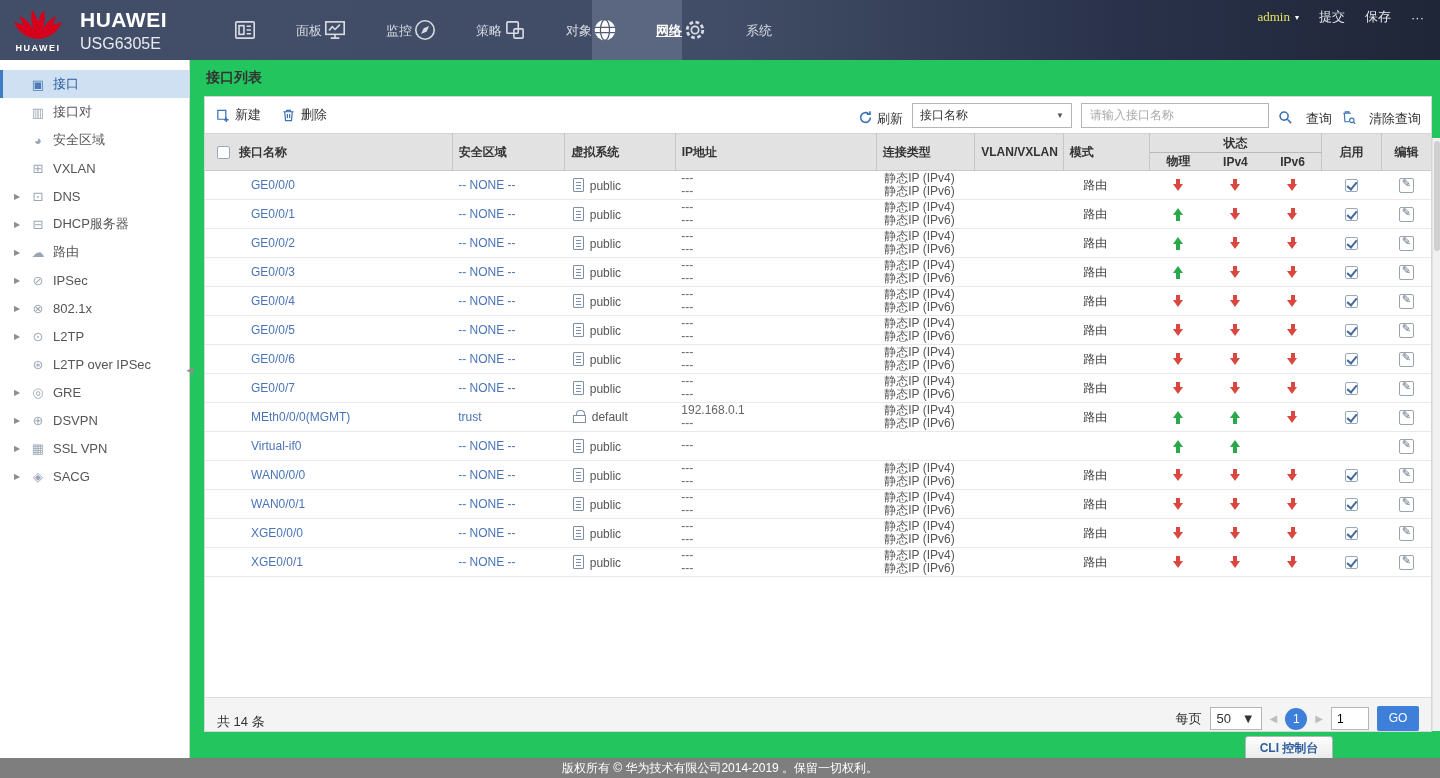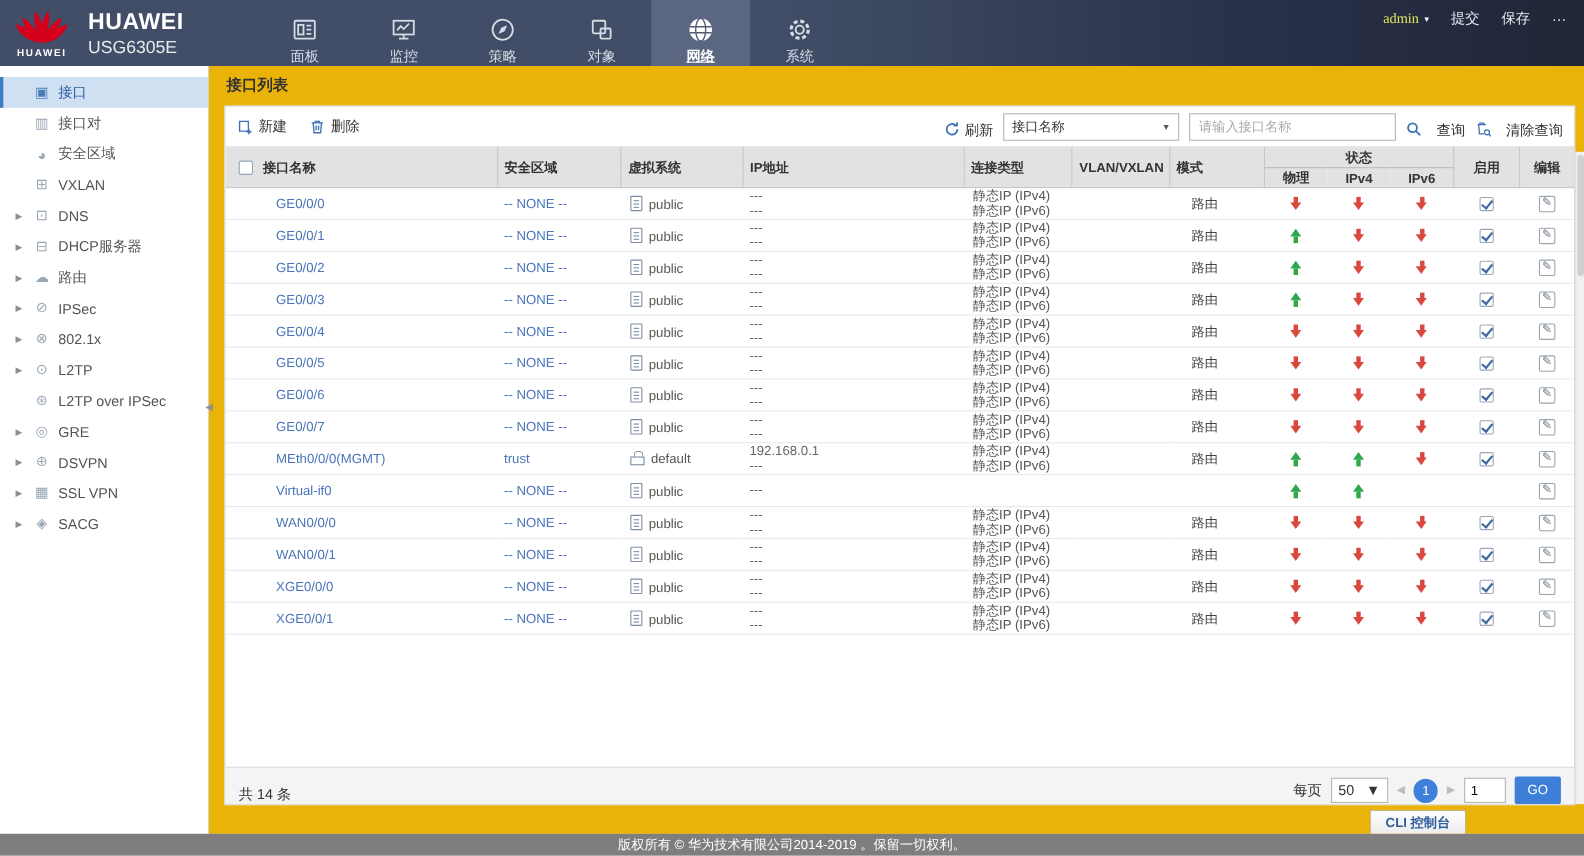--- a/index.html
+++ b/index.html
@@ -14,21 +14,21 @@
     background:linear-gradient(90deg,#424e68 0%,#414d66 50%,#2a324b 78%,#1f2637 100%);
     display:flex; align-items:stretch; }
   .logo-wrap { display:flex; align-items:center; padding-left:12px; width:232px; }
   .logo-flower { display:flex; flex-direction:column; align-items:center; }
   .logo-flower svg { width:52px; height:34px; }
   .logo-small { color:#fff; font-size:9px; font-weight:bold; letter-spacing:1.5px; margin-top:1px; }
   .brand-block { margin-left:16px; color:#fff; }
   .brand { font-size:21px; font-weight:bold; letter-spacing:0.5px; }
   .model { font-size:16px; margin-top:3px; color:#e8eaef; }
   .nav { display:flex; }
-  .nav-item { width:90px; display:flex; flex-direction:column; align-items:center; justify-content:flex-end; color:#d6dbe4; cursor:pointer; }
+  .nav-item { width:90px; display:flex; flex-direction:row; align-items:center; justify-content:space-between; color:#d6dbe4; cursor:pointer; }
   .nav-item.active { background:#5b6780; color:#fff; }
   .nav-item.active .nav-label { font-weight:bold;text-decoration:underline; }
   .nav-icon { height:28px; display:flex; align-items:center; }
   .nav-icon svg { width:26px; height:26px; }
   .nav-label { font-size:13px; margin-top:1px; }
   .header-right { position:absolute; right:16px; top:0; height:34px; display:flex; align-items:center; gap:20px; color:#e8eaef; font-size:13px; }
   .admin-wrap { display:flex; align-items:center; gap:5px; cursor:pointer; }
   .admin-name { color:#e3e35f;font-family:Liberation Serif, serif; }
   .hdr-caret { font-size:8px; color:#fff; }
   .hdr-link { cursor:pointer; }
@@ -36,21 +36,21 @@
   .sidebar { position:absolute; left:0; top:60px; width:190px; bottom:20px; background:#fff; border-right:1px solid #d2d2d2; padding-top:10px; }
   .side-item { height:28px; display:flex; align-items:center; color:#555; font-size:13px; cursor:pointer; border-left:3px solid transparent; padding-left:11px; }
   .side-item.selected { background:#cfe0f2; border-left-color:#3d7cc4; color:#2a5e9e; }
   .caret-slot { width:15px; font-size:8px; color:#8f8f8f; }
   .caret-slot::before { content:'▶'; }
   .caret-slot.hide::before { visibility:hidden; }
   .s-icon { width:18px; text-align:center; margin-right:6px; font-size:13px; color:#9aa7b5; }
   .side-item.selected .s-icon { color:#4a7cb8; }
   .collapse-handle { position:absolute; left:184px; top:358px; width:12px; height:24px; line-height:24px; text-align:center; color:#8f8f8f; font-size:9px; cursor:pointer; z-index:6; }
   
-  .main { position:absolute; left:190px; top:60px; right:0; bottom:20px; background:#eab308; }
+  .main { position:absolute; left:190px; top:60px; right:0; bottom:20px; background:#22c55e; }
   .page-title { font-size:14px; font-weight:bold; color:#333; padding:9px 0 0 16px; }
   .panel { position:absolute; left:14px; right:8px; top:36px; bottom:26px; background:#fff; border:1px solid #d6d6d6; }
   .toolbar { height:36px; display:flex; align-items:center; padding:0 10px; }
   .tool-btn { display:flex; align-items:center; gap:5px; color:#333; font-size:13px; margin-right:20px; cursor:pointer; }
   .tool-btn svg { display:block; }
   .toolbar-right { margin-left:auto; display:flex; align-items:flex-end; gap:9px; }
   .refresh-btn { display:flex; align-items:center; gap:4px; color:#333; font-size:13px; cursor:pointer; }
   .select-box { width:160px; height:25px; border:1px solid #b5b5b5; background:#fff; display:flex; align-items:center; justify-content:space-between; padding:0 7px; cursor:pointer; }
   .select-box .sel-caret { font-size:8px; color:#555; }
   .search-box { width:188px; height:25px; border:1px solid #b5b5b5; padding:0 8px; font-size:12px; color:#333; outline:none; font-family:inherit; }

